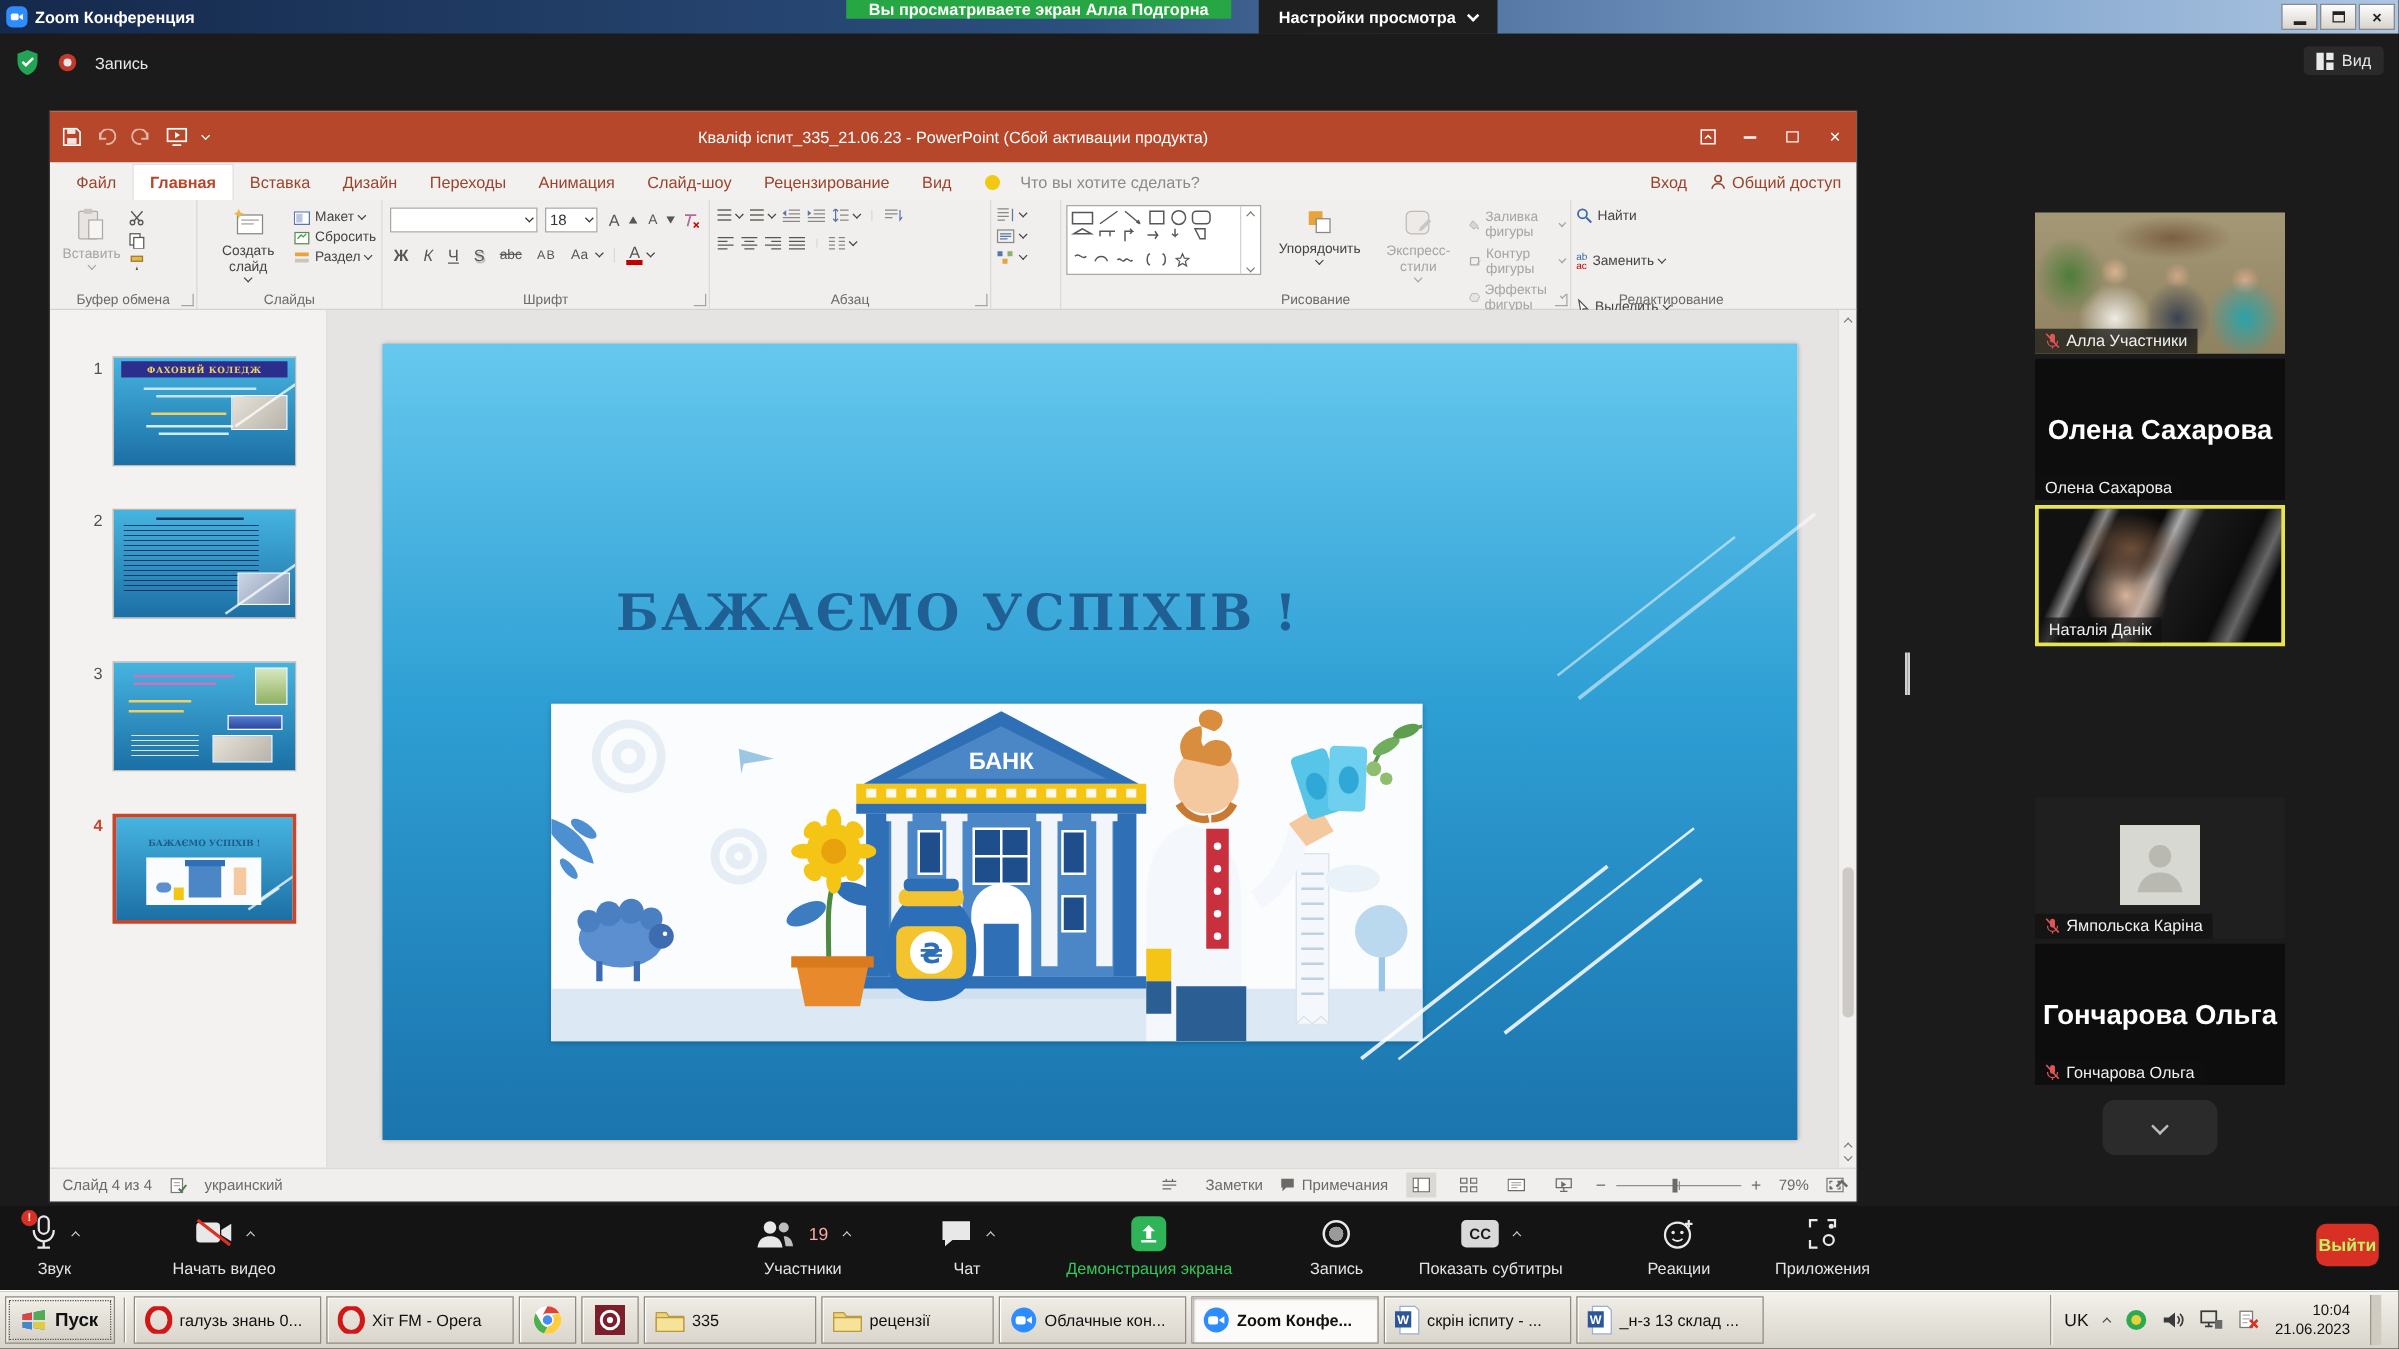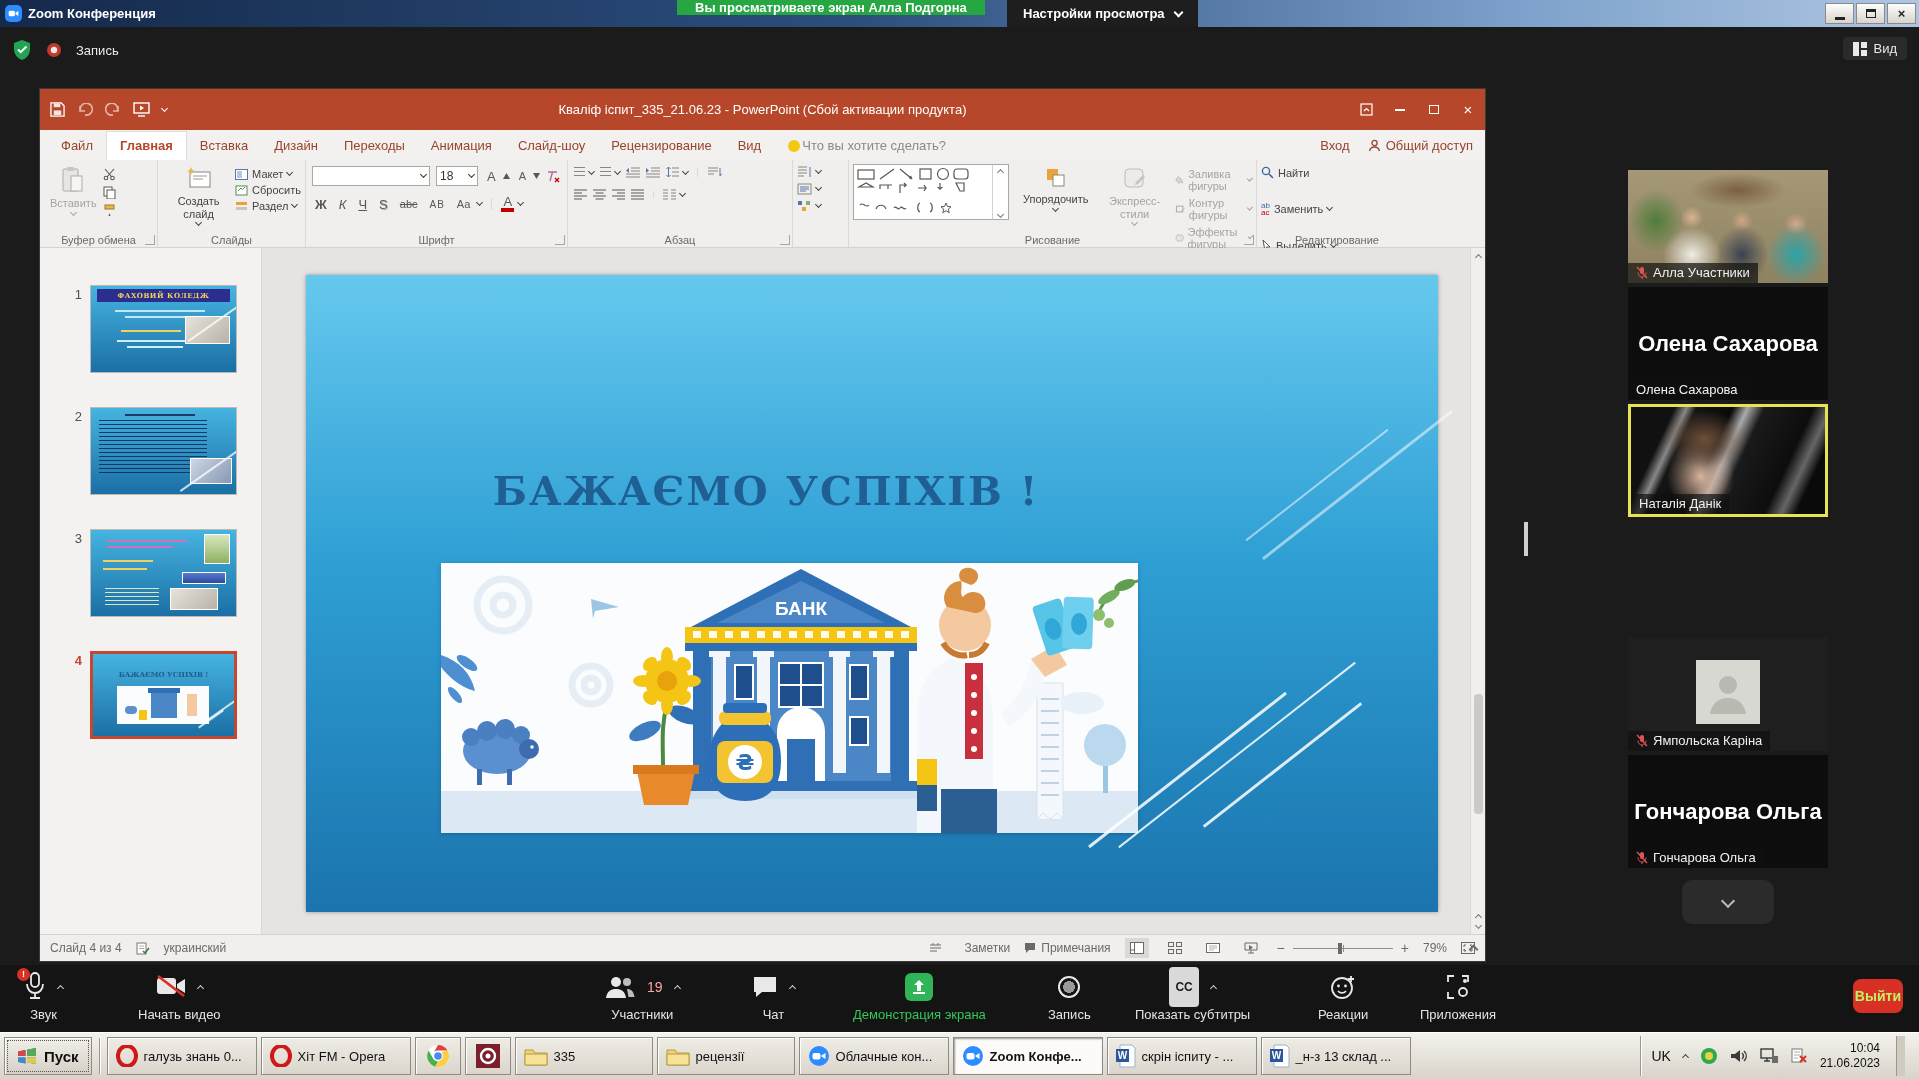--- a/index.html
+++ b/index.html
@@ -35,21 +35,21 @@
   .qat{display:flex;align-items:center;gap:12px;margin-left:10px}
   .ppt-title{position:absolute;left:0;right:0;text-align:center;font-size:13px;color:#fff}
   .ppt-controls{position:absolute;right:0;top:0;height:41px;display:flex;align-items:center}
   .ppt-cbtn{width:34px;height:41px;display:flex;align-items:center;justify-content:center;font-size:15px;color:#fff}
   .ppt-max-glyph{width:10px;height:9px;border:1.5px solid #fff}
   .ppt-min-glyph{width:10px;height:2px;background:#fff}
 
   .ppt-tabs{height:30px;background:#F3F1F0;display:flex;align-items:flex-end;padding-left:8px;font-size:13px;color:#99442b;position:relative}
   .tab{padding:6px 13px 7px;cursor:default}
   .tab.active{background:#fff;color:#B7472A;border:1px solid #E1DDD9;border-bottom:none;font-weight:bold}
-  .tellme{display:flex;align-items:center;gap:2px;color:#8a8a8a;margin-left:14px;padding-bottom:7px}
+  .tellme{display:flex;align-items:center;gap:16px;color:#8a8a8a;margin-left:14px;padding-bottom:7px}
   .bulb{width:12px;height:12px;border-radius:50%;background:#F2C811;display:inline-block}
   .tabs-right{position:absolute;right:12px;bottom:7px;display:flex;align-items:center;gap:18px;color:#99442b}
 
   .ppt-ribbon{height:88px;background:#F1EFEE;border-bottom:1px solid #D5D1CD;display:flex}
   .rgroup{position:relative;border-right:1px solid #DCD8D4;padding:4px 4px 16px;display:flex;flex-direction:column}
   .rgroup-label{position:absolute;bottom:1px;left:0;right:0;text-align:center;font-size:11px;color:#6d6965}
   .launcher{position:absolute;right:2px;bottom:2px;width:10px;height:10px;border-left:1px solid #8a8681;border-bottom:1px solid #8a8681;transform:rotate(-90deg);opacity:.7}
   .rbtn-big{display:flex;flex-direction:column;align-items:center;justify-content:flex-start;font-size:11px;color:#444;padding:2px 6px;gap:3px;text-align:center;line-height:1.15}
   .rbtn-big.dim{color:#a7a39f}
   .rrow{display:flex;align-items:center;gap:6px;font-size:11px;color:#444;padding:2px 2px}
@@ -124,21 +124,21 @@
   .avatar-box{position:absolute;left:68px;top:22px;width:64px;height:64px;background:#d8d8d3;display:flex;align-items:center;justify-content:center}
   .more-btn{position:absolute;left:1682px;top:880px;width:92px;height:44px;background:#2b2b2b;border-radius:10px;display:flex;align-items:center;justify-content:center;color:#bdbdbd}
 
   
   #zoom-toolbar{position:absolute;left:0;top:965px;width:1919px;height:67px;background:#141414}
   .tb-item{position:absolute;top:6px;display:flex;flex-direction:column;align-items:center;color:#e4e4e4;font-size:13px;gap:4px}
   .tb-iconrow{display:flex;align-items:center;gap:12px;height:32px}
   .tb-count{color:#fca5a5;font-size:14px}
   .tb-chev{color:#cfcfcf}
   .share-label{color:#35C75A}
-  .cc-badge{width:30px;height:40px;background:#d9d9d9;border-radius:4px;color:#1a1a1a;font-weight:bold;font-size:12px;display:flex;align-items:center;justify-content:center}
+  .cc-badge{width:30px;height:22px;background:#d9d9d9;border-radius:4px;color:#1a1a1a;font-weight:bold;font-size:12px;display:flex;align-items:center;justify-content:center}
   .leave-btn{position:absolute;right:16px;top:14px;background:#D93025;color:#bef264;font-size:14px;font-weight:bold;border-radius:8px;padding:9px 2px}
   .rec-ring{width:22px;height:22px;border-radius:50%;border:2px solid #e8e8e8;background:radial-gradient(circle,#9a9a9a 0 45%,transparent 46%)}
   .share-sq{width:28px;height:28px;border-radius:6px;background:#2FB457;display:flex;align-items:center;justify-content:center}
 
   
   #taskbar{position:absolute;left:0;top:1032px;width:1919px;height:47px;background:linear-gradient(#F4F2EC,#D8D4CA);border-top:1px solid #fff;display:flex;align-items:center;padding:0 4px;gap:4px}
   .tk-btn{height:38px;background:linear-gradient(#EFECE5,#DAD6CC);border:1px solid #8f8b84;box-shadow:inset 1px 1px 0 #fff;display:flex;align-items:center;gap:6px;padding:0 8px;font-size:13px;color:#111;overflow:hidden;white-space:nowrap}
   .tk-btn.pressed{background:#FCFBF9;box-shadow:inset 1px 1px 2px #9a968f;font-weight:bold}
   .start-btn{height:38px;display:flex;align-items:center;gap:7px;padding:0 12px;background:linear-gradient(#F2EFE8,#D4D0C6);border:1px solid #8f8b84;box-shadow:inset 1px 1px 0 #fff;outline:1px dotted #555;outline-offset:-4px;font-size:15px;font-weight:bold;color:#111}
   .tk-sep{width:1px;height:36px;background:#9b978f;box-shadow:1px 0 0 #fff;margin:0 3px}

